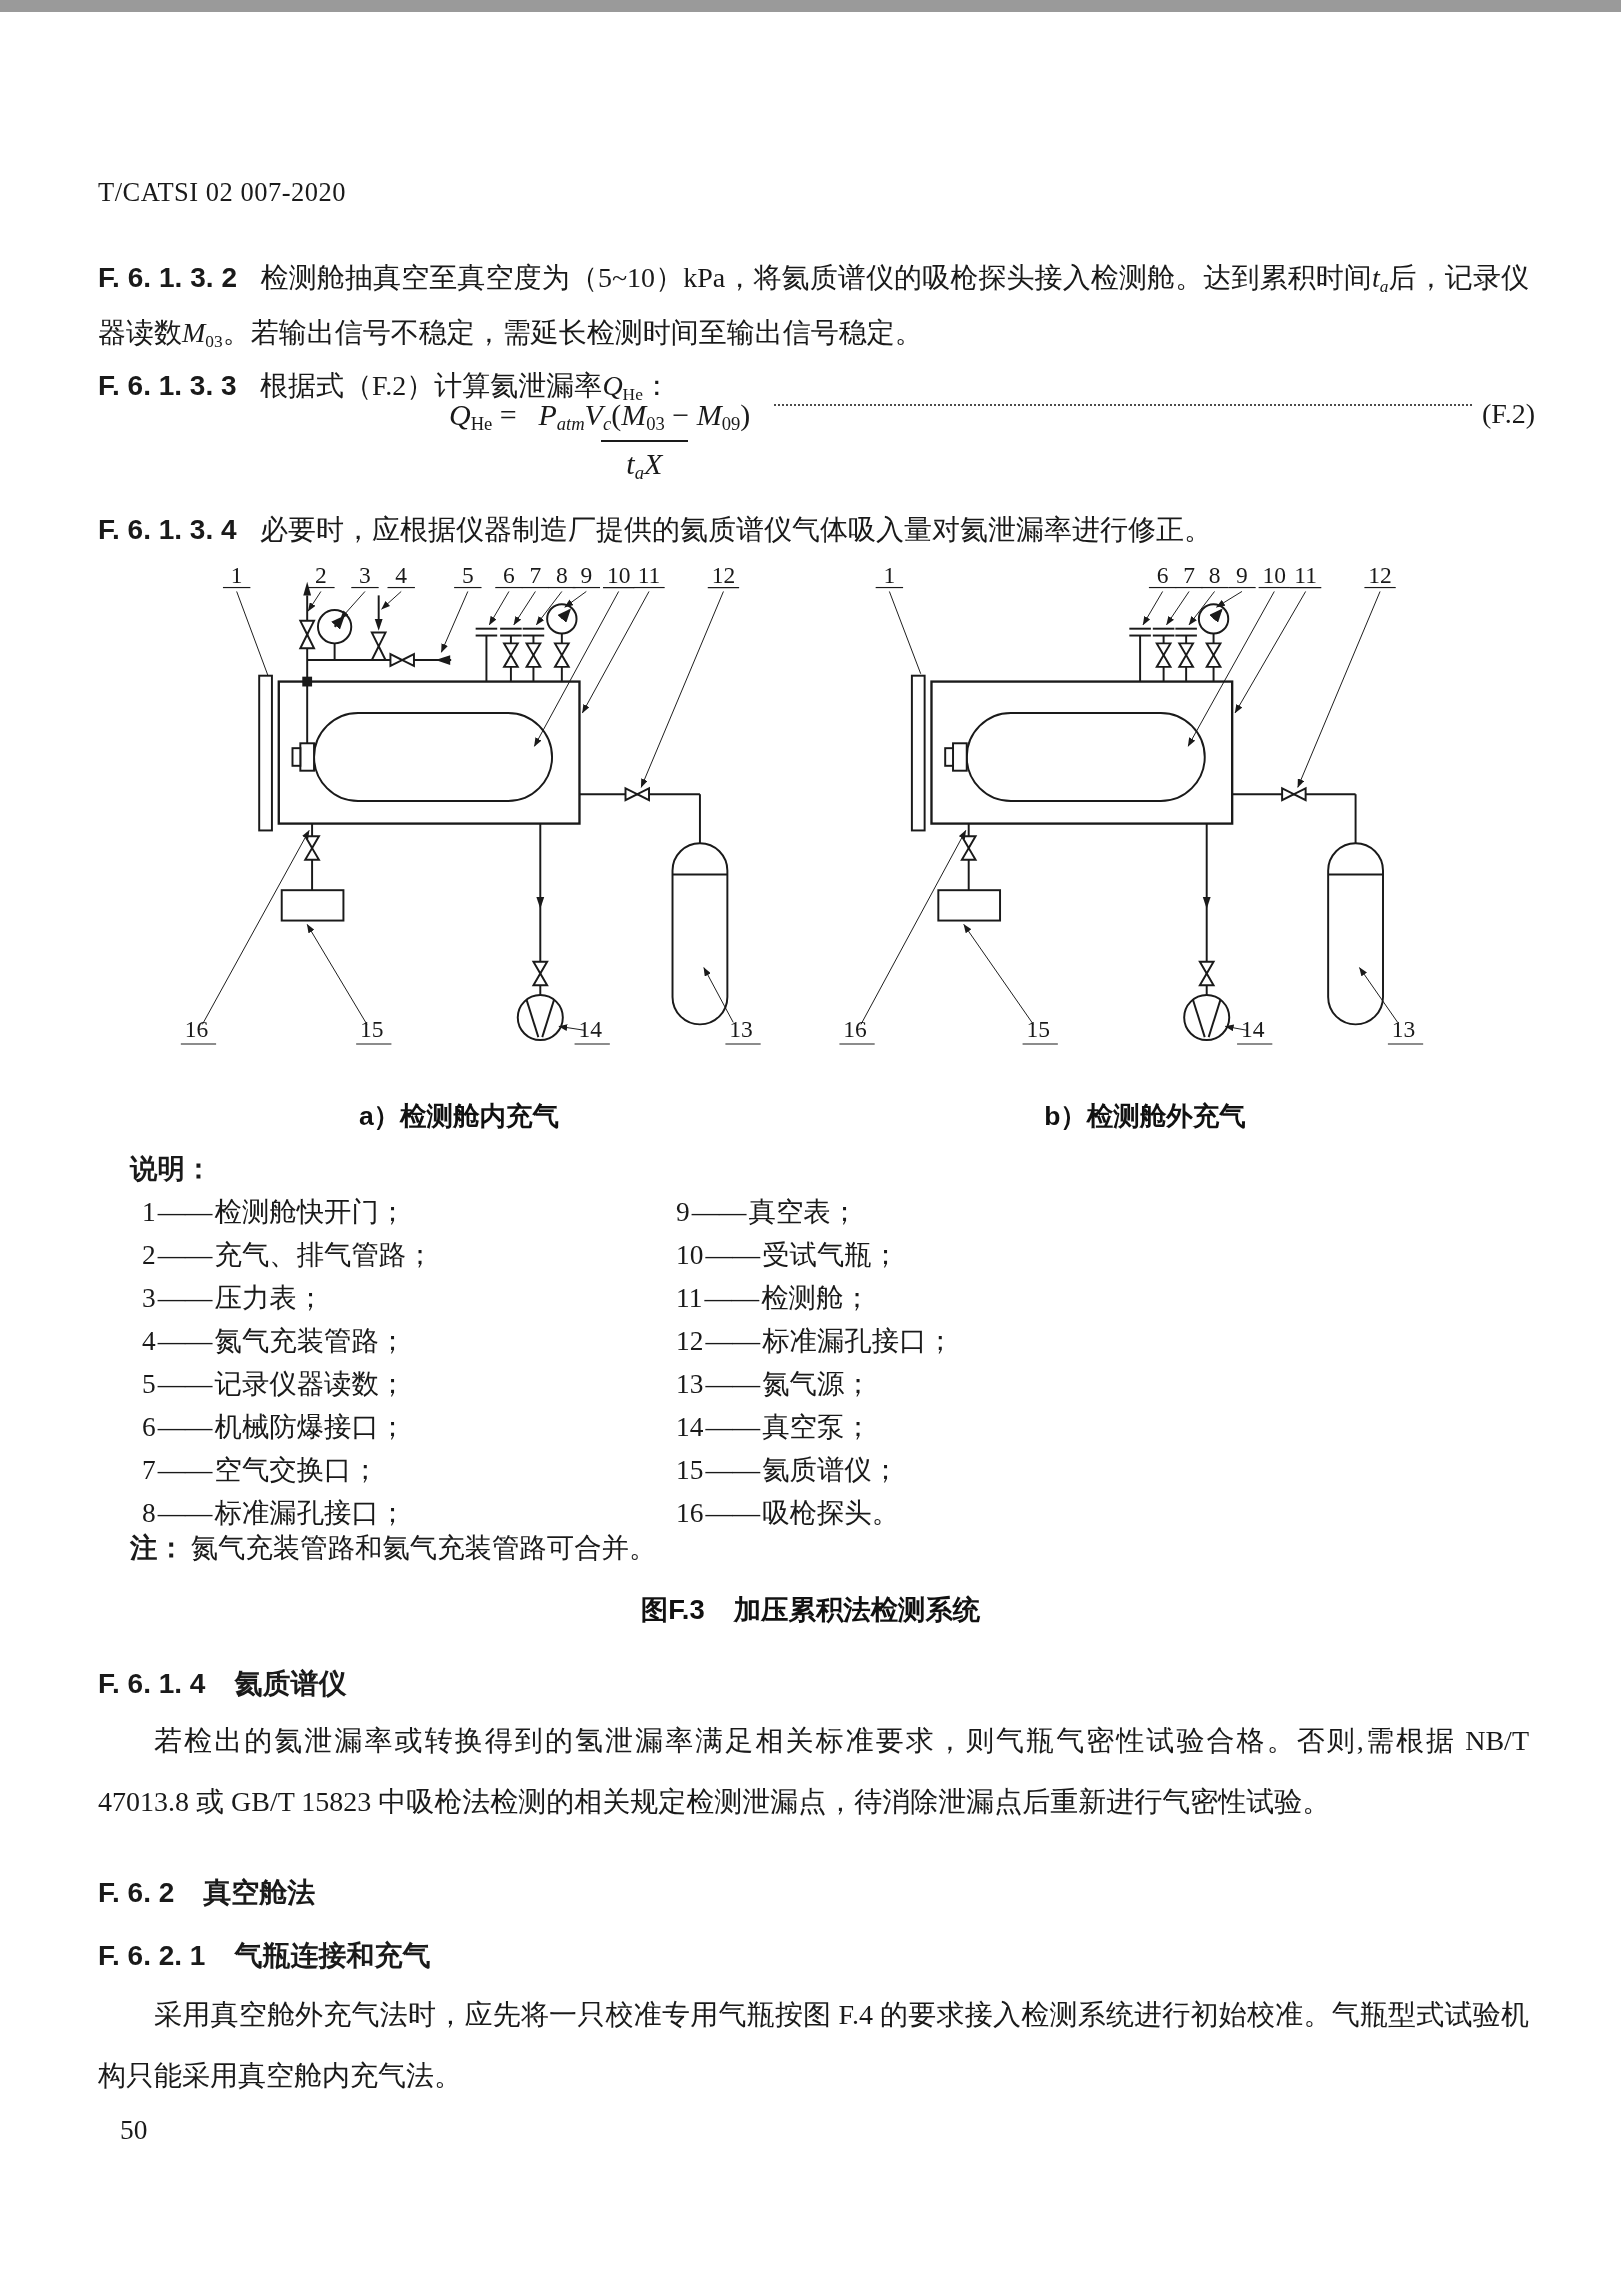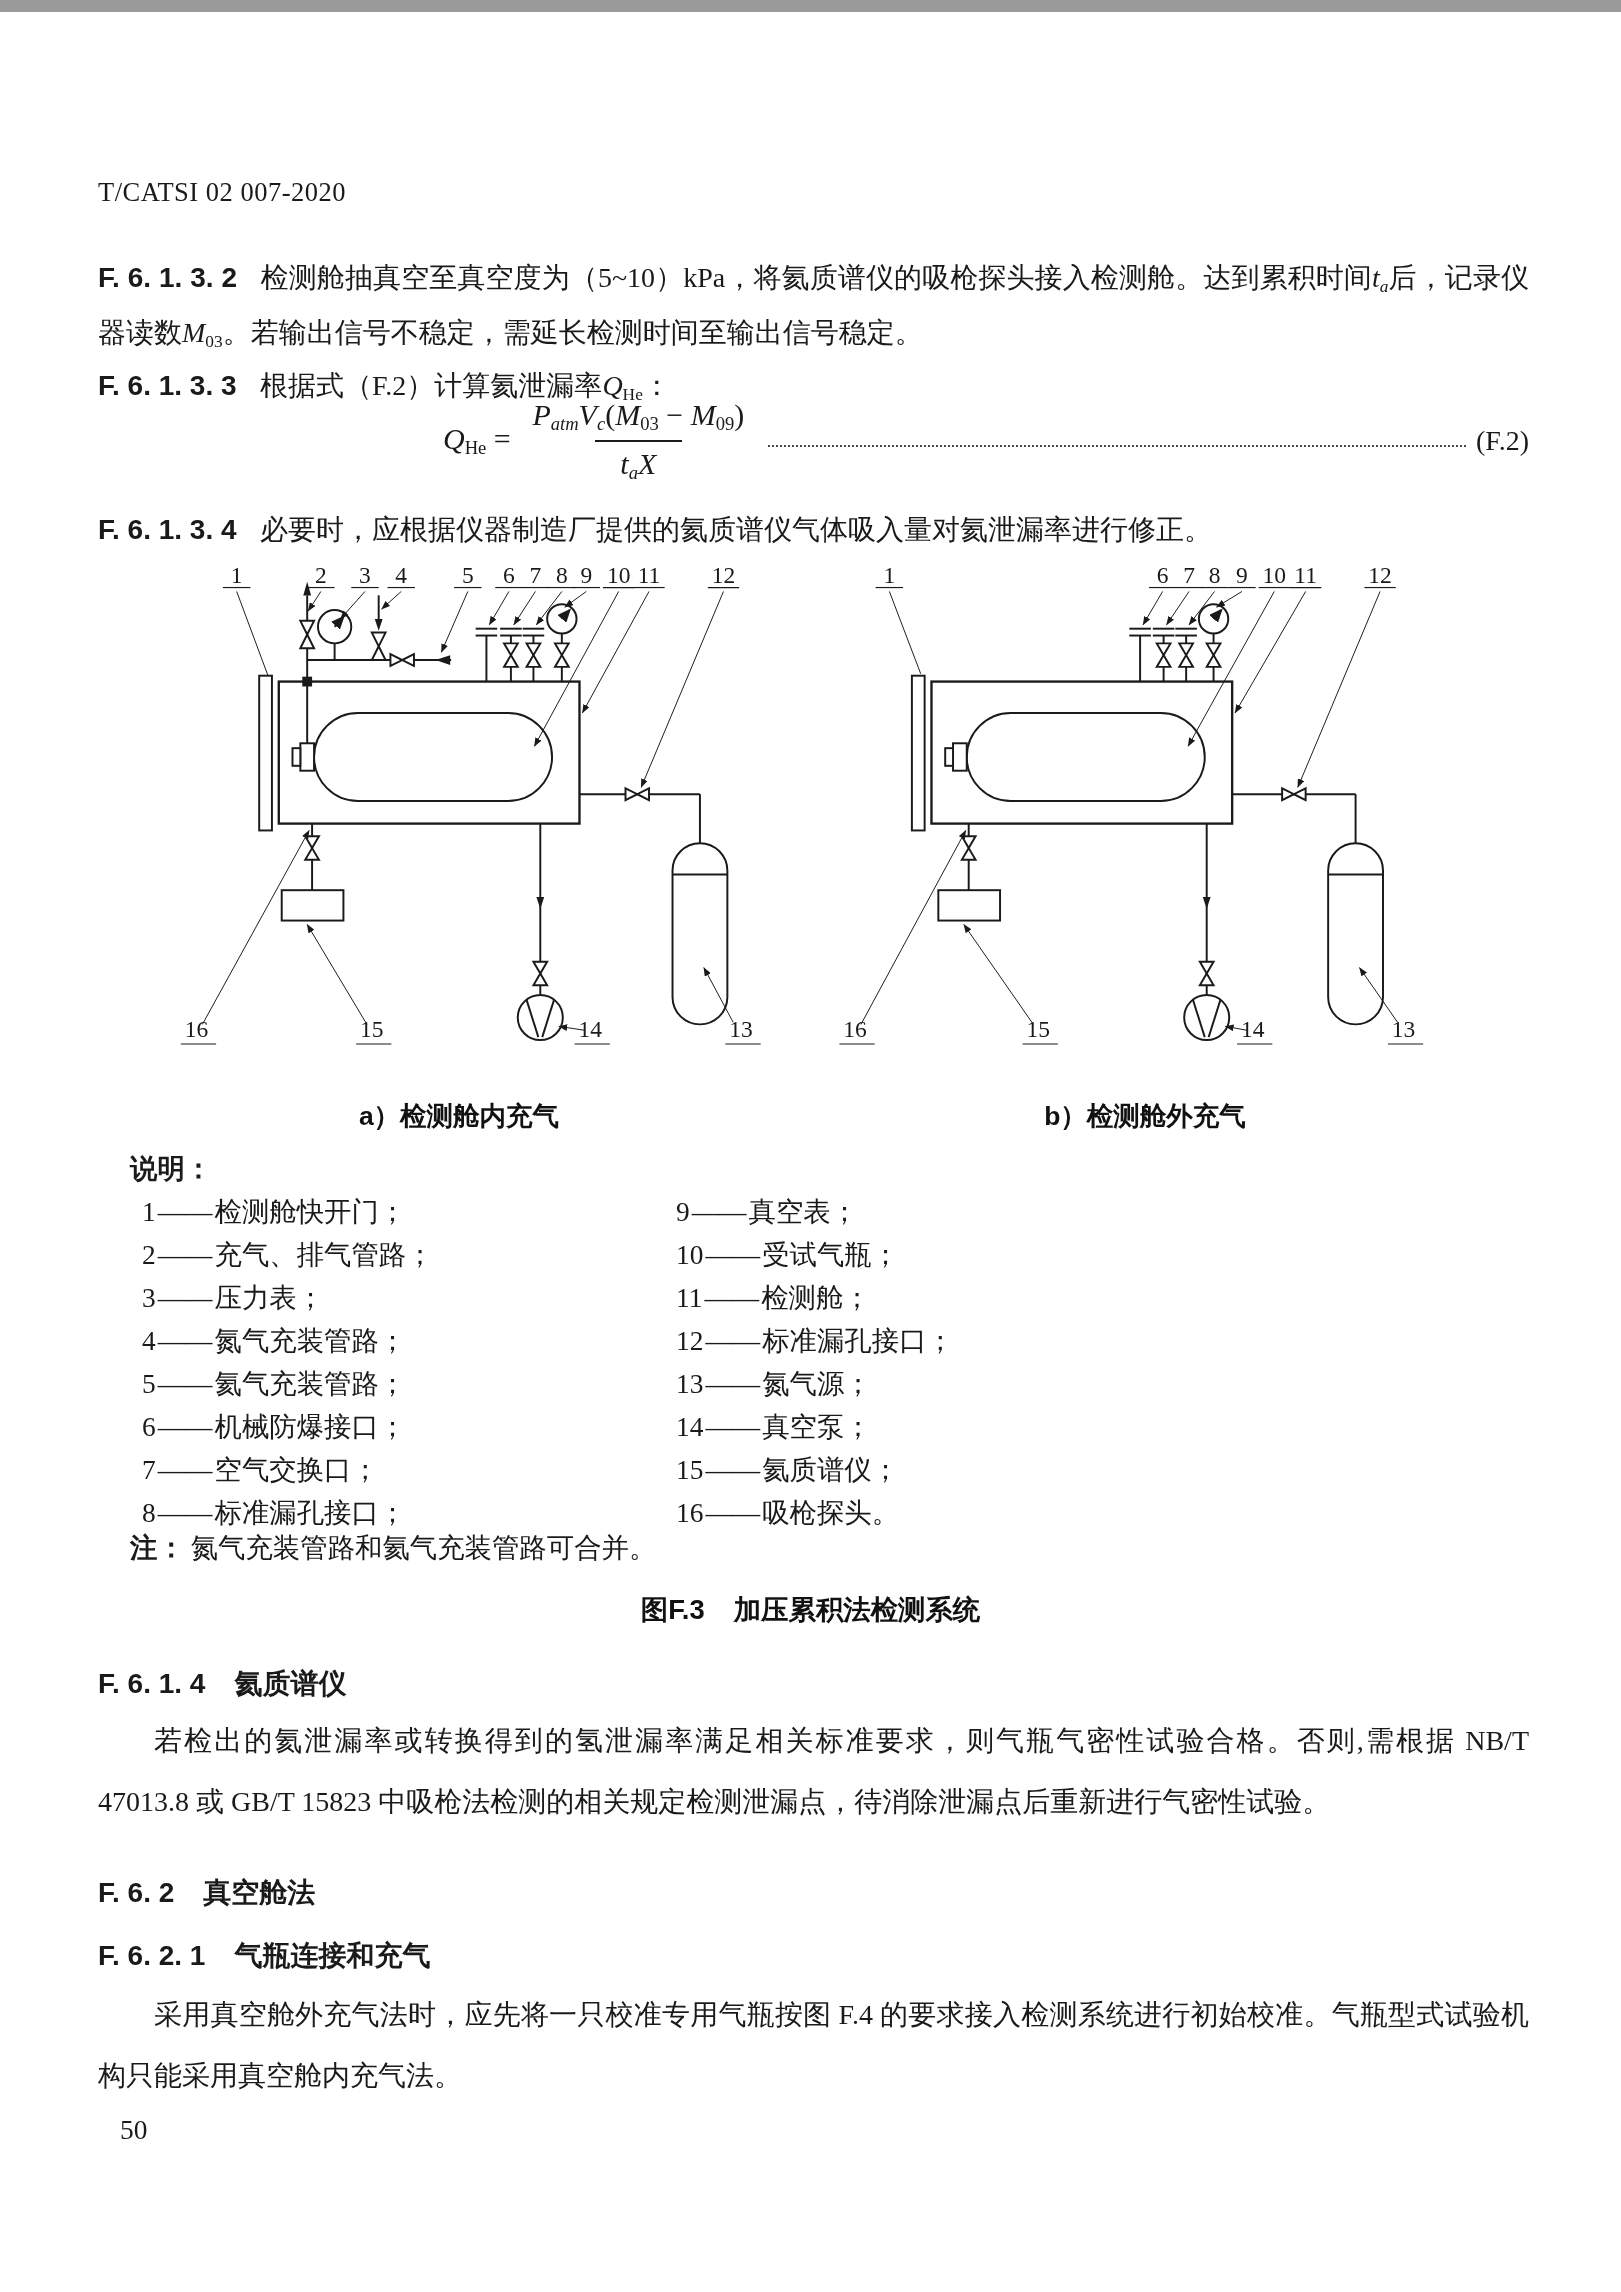--- a/index.html
+++ b/index.html
@@ -5,21 +5,21 @@
   html,body{margin:0;padding:0;background:#9a9a9a;}
   .page{position:relative;width:1621px;height:2293px;background:#ffffff;margin:12px auto;
         font-family:"Liberation Serif",serif;color:#1a1a1a;overflow:hidden;}
   .abs{position:absolute;}
   .hdr{left:98px;top:165px;font-size:26.5px;letter-spacing:0.5px;}
   .para{left:98px;width:1431px;font-size:28px;line-height:46px;text-align:justify;}
   .clause-no{font-family:"Liberation Sans",sans-serif;font-weight:bold;margin-right:23.5px;white-space:nowrap;}
   .v{font-style:italic;}
   .sb{font-size:0.62em;vertical-align:-0.28em;letter-spacing:0;}
   
-  .formula{left:98px;top:386px;width:1431px;display:flex;align-items:center;font-size:30px;}
+  .formula{left:104px;top:386px;width:1431px;display:flex;align-items:flex-start;font-size:30px;}
   .f-pad{width:345px;flex:0 0 auto;}
   .frac{display:inline-flex;flex-direction:column;align-items:center;margin-left:11.8px;}
   .frac .num{padding:0 9.8px 4.9px;white-space:nowrap;}
   .frac .den{border-top:2px solid #1a1a1a;padding:4.9px 25.5px 0;white-space:nowrap;}
   .dots{flex:1 1 auto;border-bottom:2.9px dotted #4a4a4a;height:2px;margin:0 9.8px 0 13.7px;position:relative;top:3.9px;}
   .eqno{flex:0 0 auto;font-size:28px;}
   
   .fig-svg{position:absolute;top:554px;width:686px;height:524px;}
   .figcap{position:absolute;top:1086px;width:686px;text-align:center;
           font-family:"Liberation Sans",sans-serif;font-weight:bold;font-size:26.5px;color:#111;}
@@ -371,21 +371,21 @@
   <div class="figcap" style="left:116px;">a）检测舱内充气</div>
   <div class="figcap" style="left:802px;">b）检测舱外充气</div>
 
   <div class="abs legend-title">说明：</div>
 
   <div class="leg-col" style="left:142px;">
     <div class="lg-row"><span>1</span><span class="lg-dash">——</span><span>检测舱快开门；</span></div>
     <div class="lg-row"><span>2</span><span class="lg-dash">——</span><span>充气、排气管路；</span></div>
     <div class="lg-row"><span>3</span><span class="lg-dash">——</span><span>压力表；</span></div>
     <div class="lg-row"><span>4</span><span class="lg-dash">——</span><span>氮气充装管路；</span></div>
-    <div class="lg-row"><span>5</span><span class="lg-dash">——</span><span>氦气充装管路；</span></div>
+    <div class="lg-row"><span>5</span><span class="lg-dash">——</span><span>记录仪器读数；</span></div>
     <div class="lg-row"><span>6</span><span class="lg-dash">——</span><span>机械防爆接口；</span></div>
     <div class="lg-row"><span>7</span><span class="lg-dash">——</span><span>空气交换口；</span></div>
     <div class="lg-row"><span>8</span><span class="lg-dash">——</span><span>标准漏孔接口；</span></div>
   </div>
 
   <div class="leg-col" style="left:676px;">
     <div class="lg-row"><span>9</span><span class="lg-dash">——</span><span>真空表；</span></div>
     <div class="lg-row"><span>10</span><span class="lg-dash">——</span><span>受试气瓶；</span></div>
     <div class="lg-row"><span>11</span><span class="lg-dash">——</span><span>检测舱；</span></div>
     <div class="lg-row"><span>12</span><span class="lg-dash">——</span><span>标准漏孔接口；</span></div>

